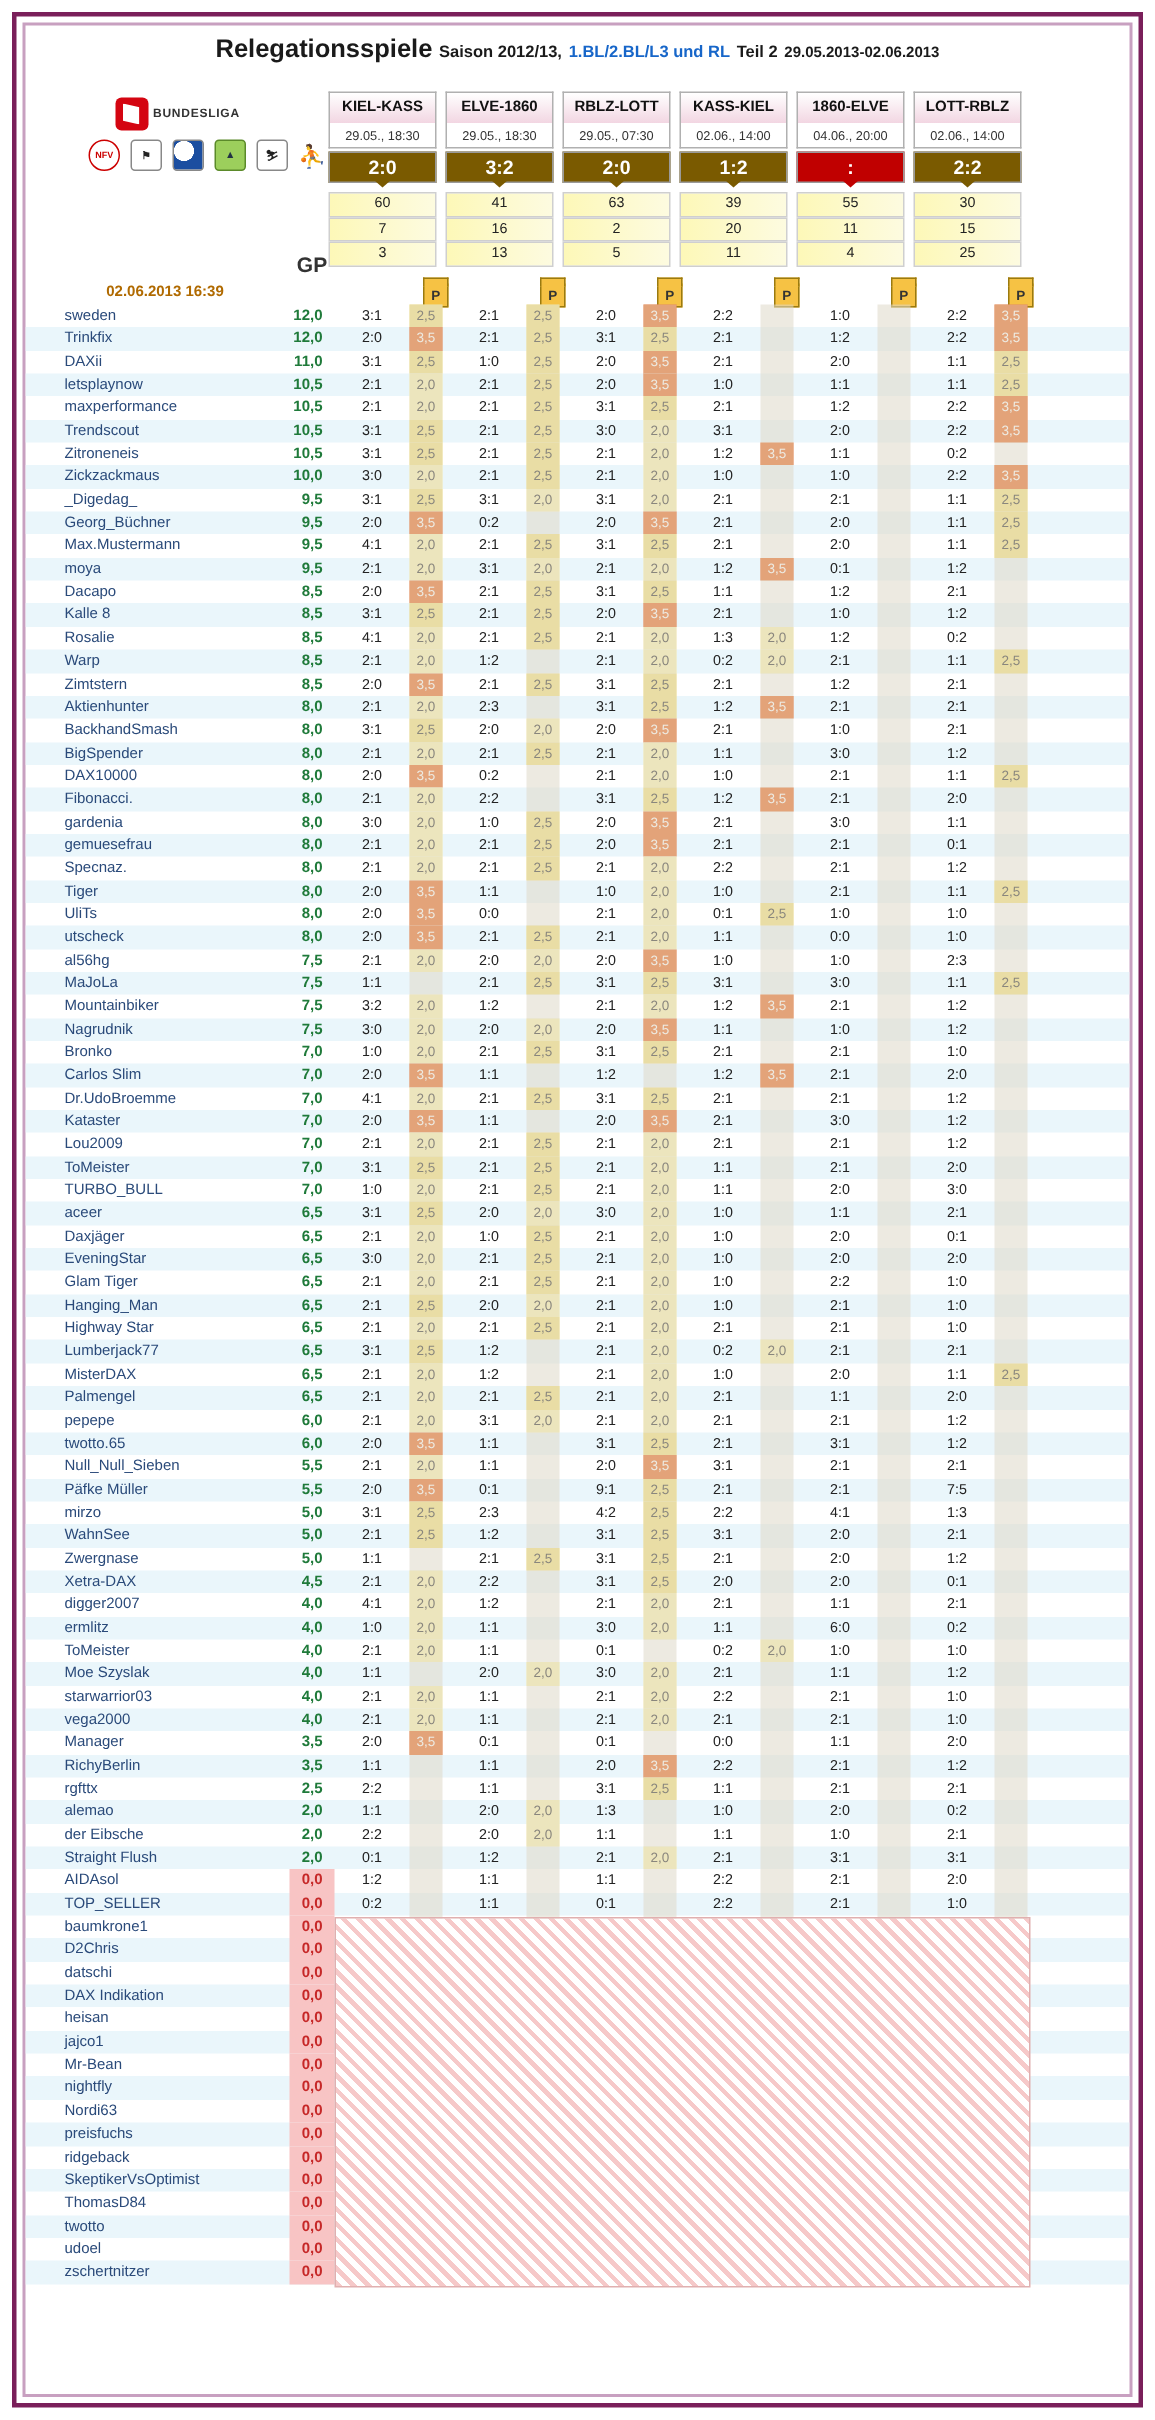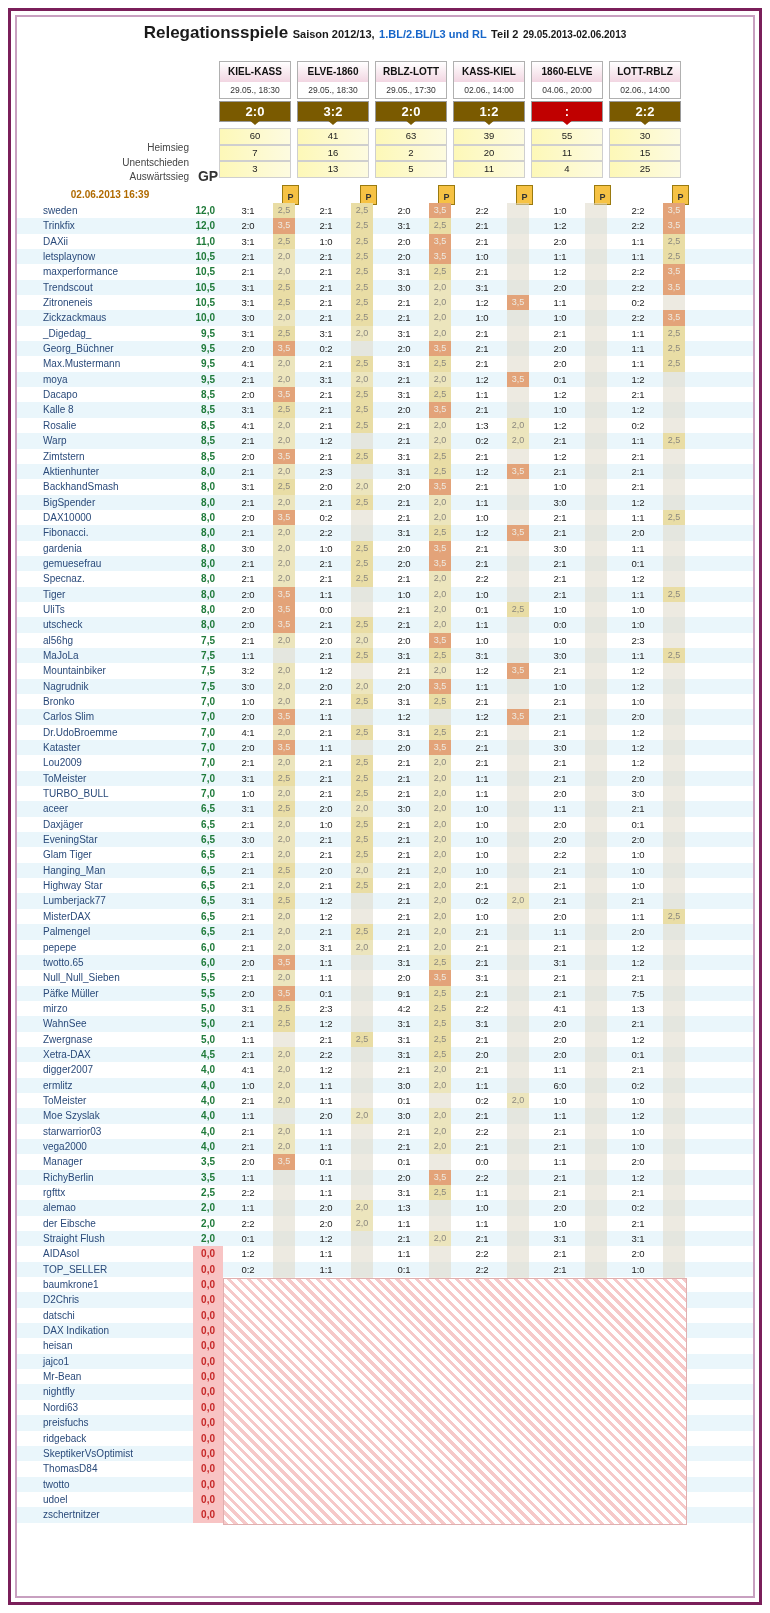--- a/index.html
+++ b/index.html
@@ -97,26 +97,35 @@
   <div class="frame2">
 
     <div class="hdr-title">
       <span class="t1">Relegationsspiele</span>
       <span class="t2">Saison 2012/13,</span>
       <span class="t3">1.BL/2.BL/L3 und RL</span>
       <span class="t2">Teil 2</span>
       <span class="t4">29.05.2013-02.06.2013</span>
     </div>
 
+    <div class="logos">
+      <div class="bundesliga">
+        <div class="bl-mark"></div>
+        <div class="bl-txt">BUNDESLIGA</div>
+      </div>
+      <div class="iconrow">
+        <div class="ic nfv">NFV</div>
+        <div class="ic flag">⚑</div>
+        <div class="ic ball"></div>
+        <div class="ic green">▲</div>
+        <div class="ic ski">⛷</div>
+        <div class="ic blue">⛹</div>
+      </div>
+    </div>
 
-    <div class="legend">
-      <div>Heimsieg</div>
-      <div>Unentschieden</div>
-      <div>Auswärtssieg</div>
-    </div>
 
     <div class="datestamp">02.06.2013 16:39</div>
     <div class="gp-head">GP</div>
 
     <div class="matches" id="matches">
           <div class="mcol" style="left: 2px;">
             <div class="mname">KIEL-KASS</div>
             <div class="mdate">29.05., 18:30</div>
             <div class="mscore" style="background:#7a5a00">2:0</div>
             <div class="tri" style="border-top:7px solid #7a5a00"></div>
@@ -130,21 +139,21 @@
             <div class="mdate">29.05., 18:30</div>
             <div class="mscore" style="background:#7a5a00">3:2</div>
             <div class="tri" style="border-top:7px solid #7a5a00"></div>
             <div class="cell-num" style="margin-top:6px;background:linear-gradient(90deg,#fdf8b8,#fdfbe0)">41</div>
             <div class="cell-num" style="background:linear-gradient(90deg,#fdf8b8,#fdfbe0)">16</div>
             <div class="cell-num" style="background:linear-gradient(90deg,#fdf8b8,#fdfbe0)">13</div>
           </div>
           <div class="pbadge" style="left: 143px; top: 128px;">P</div>
           <div class="mcol" style="left: 158px;">
             <div class="mname">RBLZ-LOTT</div>
-            <div class="mdate">29.05., 17:30</div>
+            <div class="mdate">29.05., 07:30</div>
             <div class="mscore" style="background:#7a5a00">2:0</div>
             <div class="tri" style="border-top:7px solid #7a5a00"></div>
             <div class="cell-num" style="margin-top:6px;background:linear-gradient(90deg,#fdf8b8,#fdfbe0)">63</div>
             <div class="cell-num" style="background:linear-gradient(90deg,#fdf8b8,#fdfbe0)">2</div>
             <div class="cell-num" style="background:linear-gradient(90deg,#fdf8b8,#fdfbe0)">5</div>
           </div>
           <div class="pbadge" style="left: 221px; top: 128px;">P</div>
           <div class="mcol" style="left: 236px;">
             <div class="mname">KASS-KIEL</div>
             <div class="mdate">02.06., 14:00</div>

